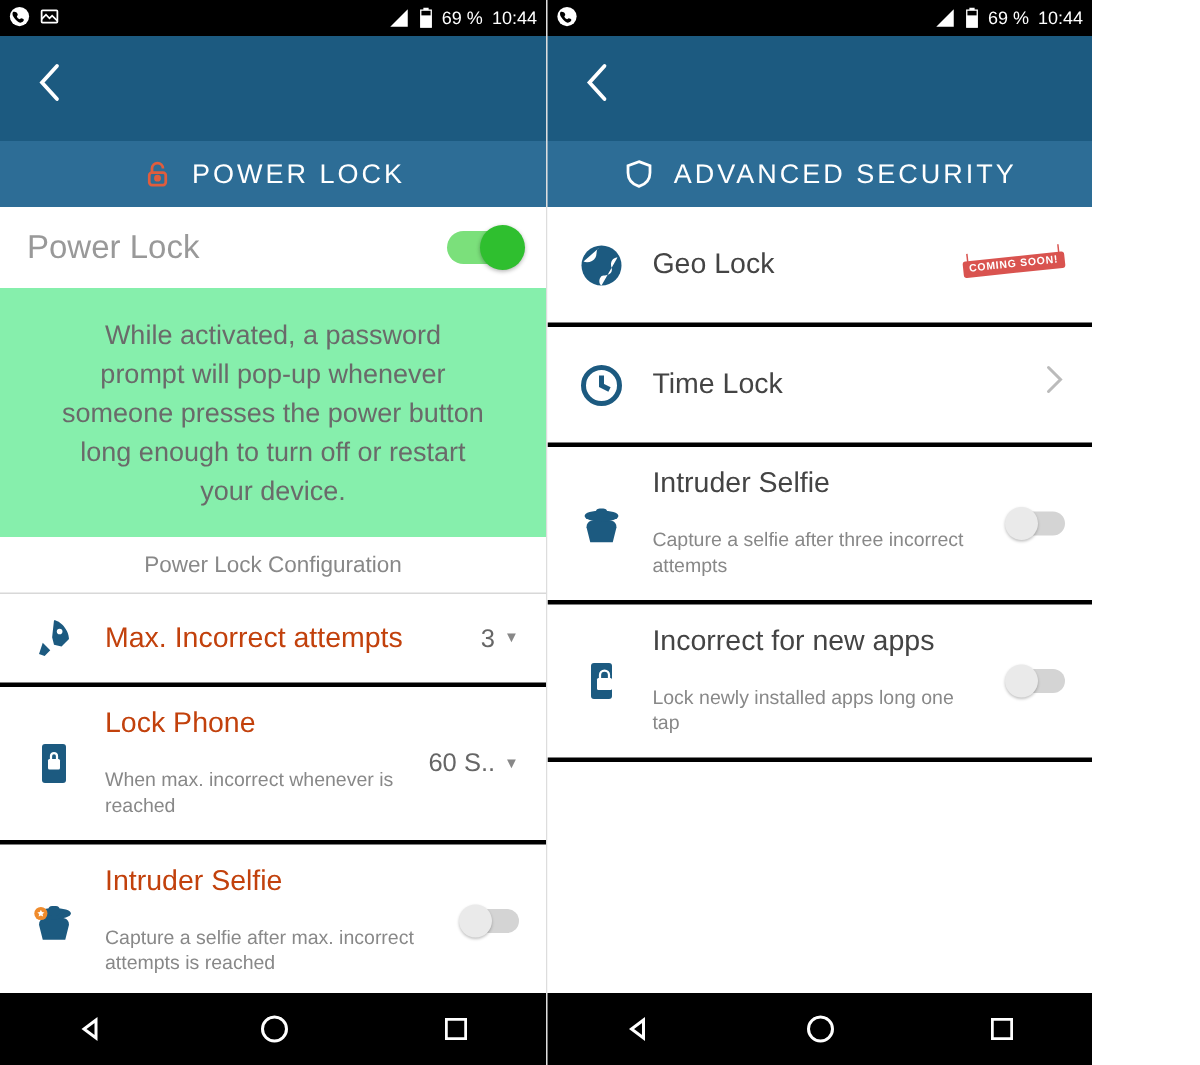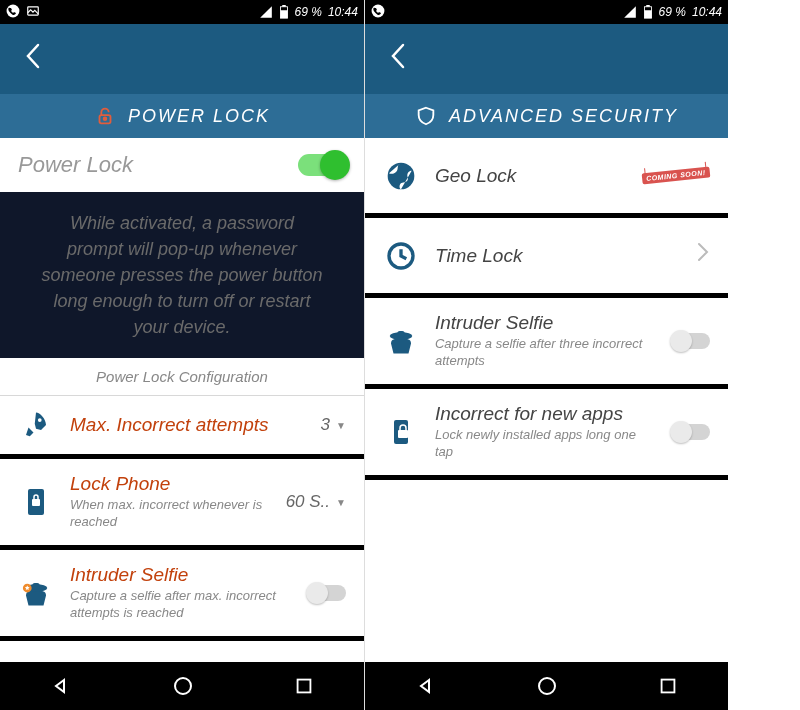--- a/index.html
+++ b/index.html
@@ -1,45 +1,45 @@
 <!DOCTYPE html>
 <html><head>
 <meta charset="utf-8">
 <style>
   * { box-sizing: border-box; margin: 0; padding: 0; font-family: -apple-system, "Helvetica Neue", Arial, sans-serif; }
   html, body { width: 800px; height: 710px; overflow: hidden; background: #fff; }
-  .screens { display: flex; width: 728px; height: 710px; font-style: italic; }
+  .screens { display: flex; width: 728px; height: 710px; }
   .screen { width: 400px; height: 710px; display: flex; flex-direction: column; position: relative; background: #fff; }
   .screen + .screen { border-left: 1px solid #ddd; }
 
   
   .statusbar { height: 24px; background: #000; color: #fff; display: flex; align-items: center; justify-content: space-between; padding: 0 6px; font-size: 12px; }
   .sb-left, .sb-right { display: flex; align-items: center; gap: 6px; }
   .sb-right span { display: inline-flex; align-items: center; }
 
   
   .header { background: #1c5a80; height: 70px; display: flex; align-items: center; padding: 0 14px; }
   .back-btn { color: #fff; font-size: 30px; font-weight: 200; cursor: pointer; padding: 6px 10px; }
   .titlebar { background: #2d6d96; height: 44px; display: flex; align-items: center; justify-content: center; gap: 12px; color: #fff; font-size: 18px; letter-spacing: 2px; font-weight: 400; }
   .titlebar .title-icon { display: inline-flex; }
 
   
   .content { flex: 1; overflow: hidden; background: #fff; }
 
-  .row { display: flex; align-items: center; padding: 14px 18px; border-bottom: 5px solid #000000; gap: 16px; min-height: 62px; }
+  .row { display: flex; align-items: center; padding: 14px 18px; border-bottom: 3px solid #000000; gap: 16px; min-height: 62px; }
   .row .icon-slot { width: 36px; display: flex; justify-content: center; }
   .row .labels { flex: 1; }
   .row .title { font-size: 19px; color: #c2410c; }
   .row .title.dark { color: #444; }
-  .row .subtitle { font-size: 13px; color: #888; margin-top: 2px; line-height: 1.3; }
+  .row .subtitle { font-size: 13px; color: #888; margin-top: 18px; line-height: 1.3; }
   .row .tail { display: flex; align-items: center; gap: 4px; color: #666; font-size: 17px; }
 
   .section-label { padding: 10px 14px; font-size: 15px; color: #888; border-bottom: 1px solid #d8d8d8; text-align: center; }
 
-  .desc-box { background: #0f172a; color: #6a6a6a; padding: 18px 40px; font-size: 18px; text-align: center; line-height: 1.45; }
+  .desc-box { background: #86efac; color: #6a6a6a; padding: 18px 40px; font-size: 18px; text-align: center; line-height: 1.45; }
 
   .main-toggle-row { display: flex; align-items: center; justify-content: space-between; padding: 14px 18px; }
   .main-toggle-row .main-title { font-size: 22px; color: #999; }
 
   
   .toggle-big {
     width: 48px; height: 22px; border-radius: 12px; background: #7be07b; position: relative; cursor: pointer;
   }
   .toggle-big::after {
     content: ""; position: absolute; right: -4px; top: -4px; width: 30px; height: 30px; border-radius: 50%;

